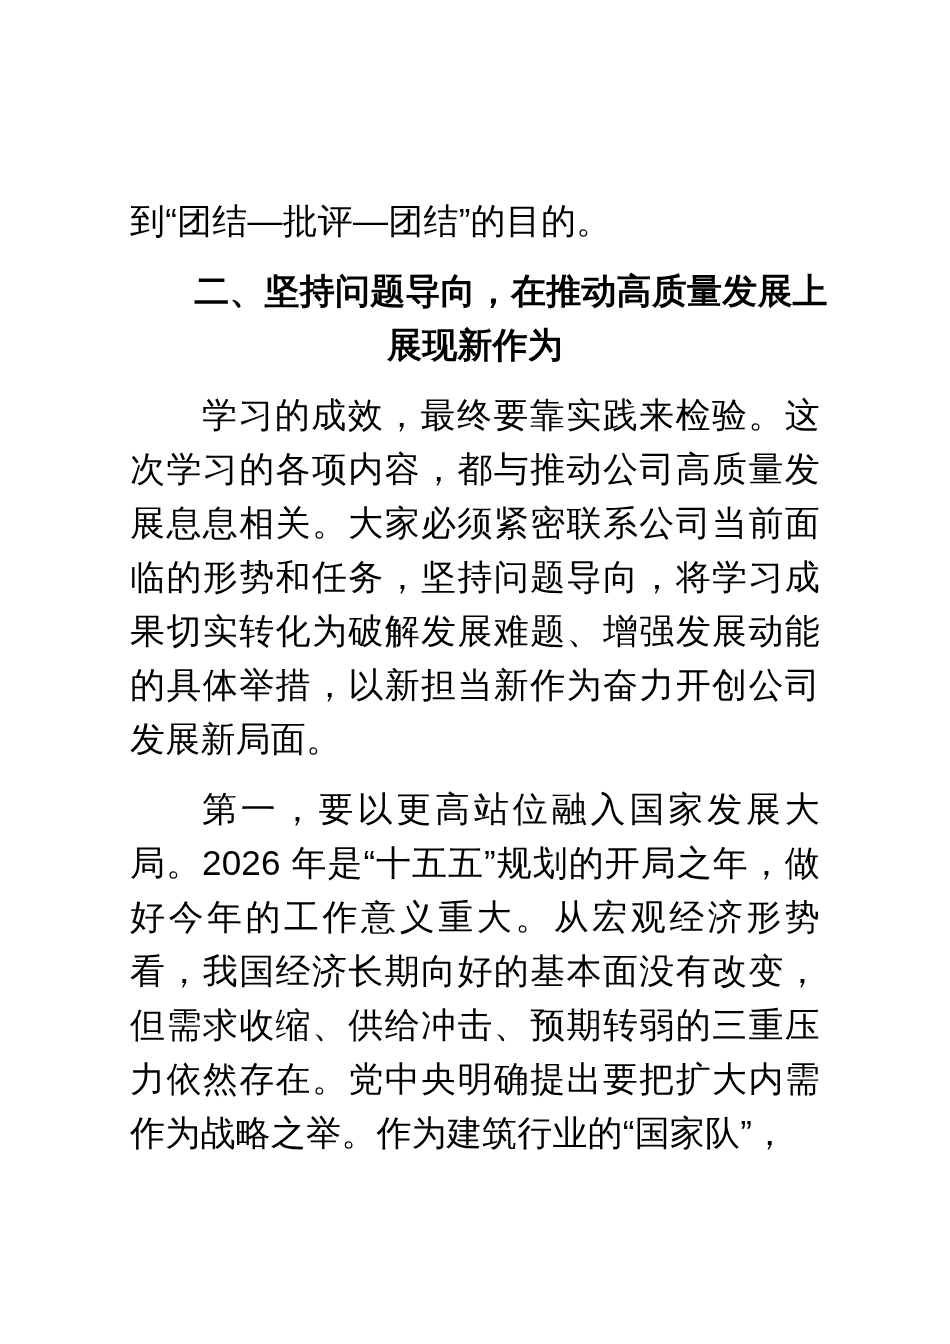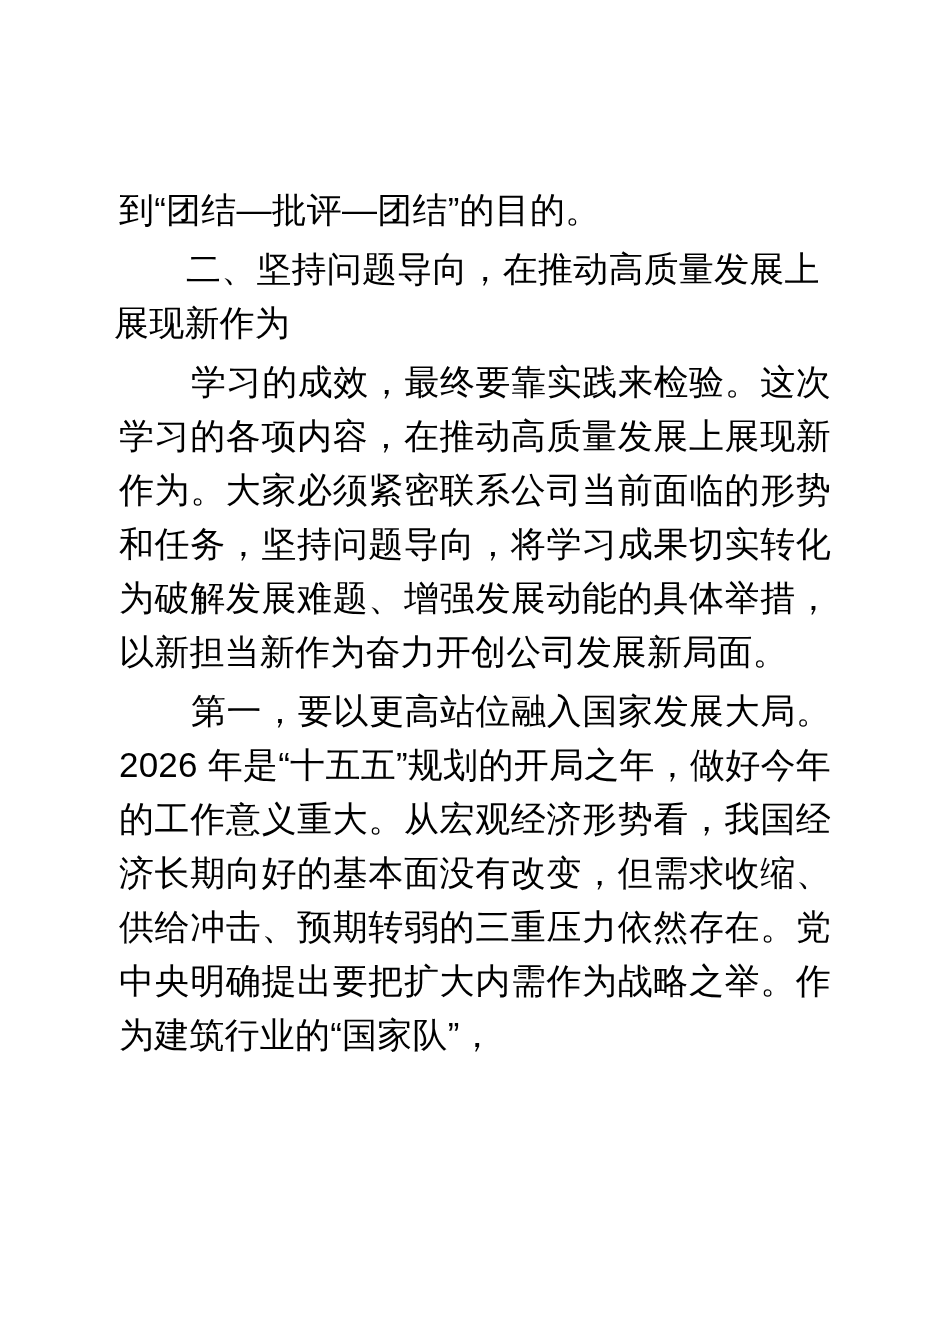--- a/index.html
+++ b/index.html
@@ -20,21 +20,21 @@
     background: #ffffff;
     box-sizing: border-box;
   }
   .doc-body {
     position: absolute;
     left: 114px;
     top: 178px;
     width: 722px;
   }
   .para {
-    margin: 5px;
+    margin: 16px;
     padding: 0;
     color: #000000;
     font-size: 35px;
     line-height: 54px;
     letter-spacing: 0.2px;
     text-align: justify;
     text-justify: inter-character;
     text-align-last: left;
     word-break: break-all;
     font-weight: 400;
@@ -46,34 +46,34 @@
     text-indent: 0;
   }
   .heading {
     margin: 0;
     padding: 0;
     color: #000000;
     font-size: 35px;
     line-height: 54px;
     letter-spacing: 0.2px;
     text-indent: 72px;
-    text-align: left;
-    font-weight: 400;
+    text-align: center;
+    font-weight: 700;
     word-break: break-all;
   }
 </style>
 </head>
 <body>
 
 <div class="page">
   <div class="doc-body">
 
     <p class="para cont">到“团结—批评—团结”的目的。</p>
 
 
     <p class="heading">二、坚持问题导向，在推动高质量发展上展现新作为</p>
 
-    <p class="para indent">学习的成效，最终要靠实践来检验。这次学习的各项内容，在推动高质量发展上展现新作为。大家必须紧密联系公司当前面临的形势和任务，坚持问题导向，将学习成果切实转化为破解发展难题、增强发展动能的具体举措，以新担当新作为奋力开创公司发展新局面。</p>
+    <p class="para indent">学习的成效，最终要靠实践来检验。这次学习的各项内容，都与推动公司高质量发展息息相关。大家必须紧密联系公司当前面临的形势和任务，坚持问题导向，将学习成果切实转化为破解发展难题、增强发展动能的具体举措，以新担当新作为奋力开创公司发展新局面。</p>
 
     <p class="para indent">第一，要以更高站位融入国家发展大局。2026 年是“十五五”规划的开局之年，做好今年的工作意义重大。从宏观经济形势看，我国经济长期向好的基本面没有改变，但需求收缩、供给冲击、预期转弱的三重压力依然存在。党中央明确提出要把扩大内需作为战略之举。作为建筑行业的“国家队”，</p>
 
   </div>
 </div>
 
 </body></html>

